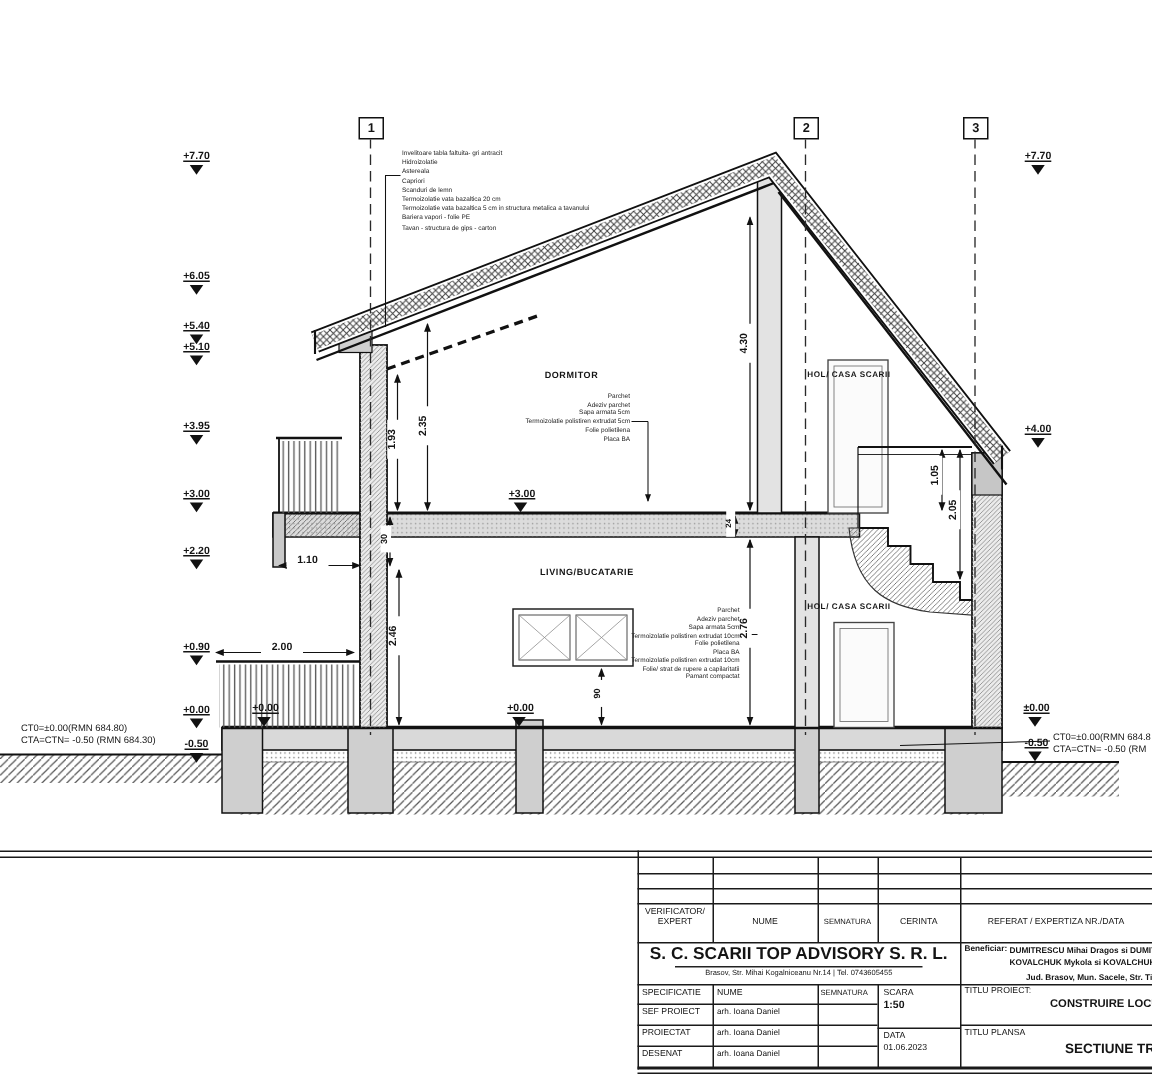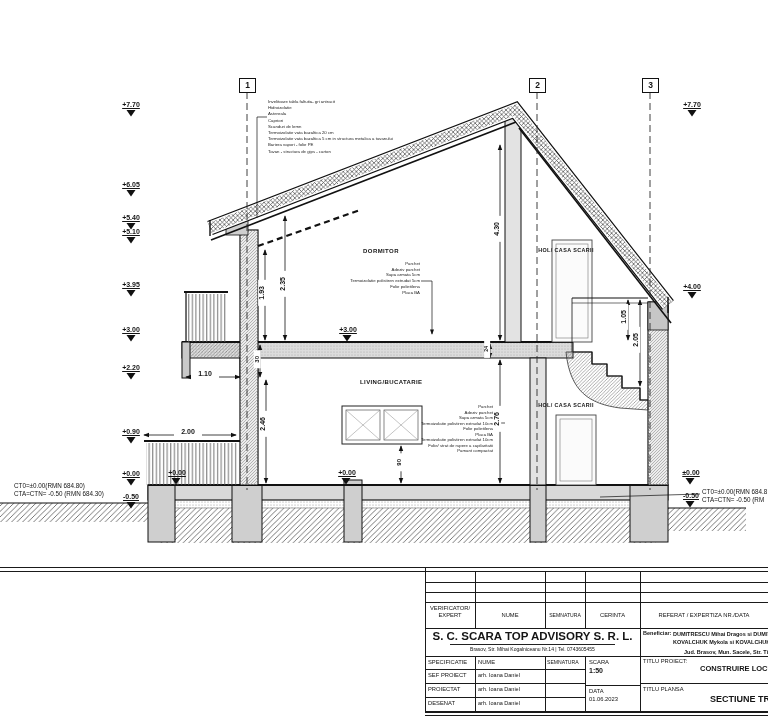--- a/index.html
+++ b/index.html
@@ -285,21 +285,21 @@
 <div class="vl" style="left:585px;top:572px;width:1px;height:56px;"></div>
 <div class="vl" style="left:585px;top:656px;width:1px;height:56px;"></div>
 <div class="vl" style="left:640px;top:572px;width:1px;height:140px;"></div>
 
 <div class="t tb tbc" style="left:426px;top:605px;width:48px;white-space:pre-line;line-height:6.5px;">VERIFICATOR/
 EXPERT</div>
 <div class="t tb tbc" style="left:475px;top:612px;width:70px;">NUME</div>
 <div class="t tbc" style="left:545px;top:613px;width:40px;font-size:5.1px;">SEMNATURA</div>
 <div class="t tb tbc" style="left:585px;top:612px;width:55px;">CERINTA</div>
 <div class="t tb tbc" style="left:640px;top:612px;width:128px;">REFERAT / EXPERTIZA NR./DATA</div>
-<div class="t tbc tbb" style="left:425px;top:630px;width:215px;font-size:11.5px;">S. C. SCARA TOP ADVISORY  S. R. L.</div>
+<div class="t tbc tbb" style="left:425px;top:630px;width:215px;font-size:11.5px;">S. C. SCARII TOP ADVISORY  S. R. L.</div>
 <div class="t tbc" style="left:450px;top:644px;width:165px;font-size:5px;border-top:0.8px solid #222;padding-top:1.5px;">Brasov, Str.   Mihai Kogalniceanu Nr.14 | Tel. 0743605455</div>
 <div class="t tbb" style="left:643px;top:630px;font-size:5.5px;">Beneficiar:</div>
 <div class="t tbb" style="left:673px;top:631px;font-size:5.5px;">DUMITRESCU Mihai Dragos si DUMITR</div>
 <div class="t tbb" style="left:673px;top:639px;font-size:5.5px;">KOVALCHUK Mykola si KOVALCHUK Natali</div>
 <div class="t tbb" style="left:684px;top:649px;font-size:5.5px;">Jud. Brasov, Mun. Sacele, Str. Tim</div>
 <div class="t tb" style="left:643px;top:658px;">TITLU PROIECT:</div>
 <div class="t tbb" style="left:700px;top:665px;font-size:7.5px;">CONSTRUIRE LOCUINT</div>
 <div class="t tb" style="left:643px;top:686px;">TITLU PLANSA</div>
 <div class="t tbb" style="left:710px;top:695px;font-size:9px;">SECTIUNE TRAN</div>
 <div class="t tb" style="left:428px;top:659px;">SPECIFICATIE</div>

